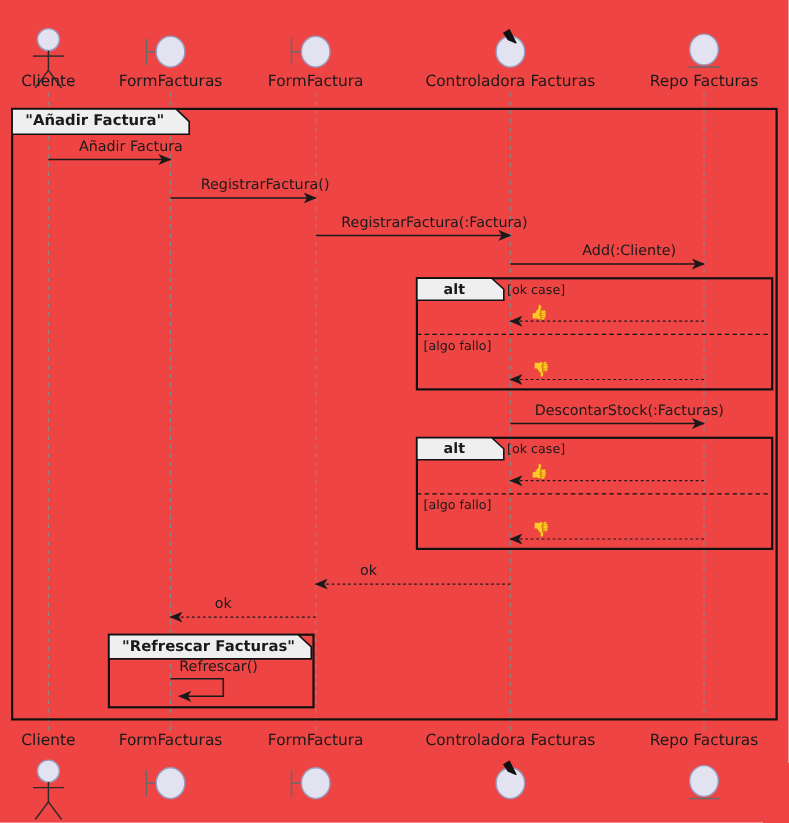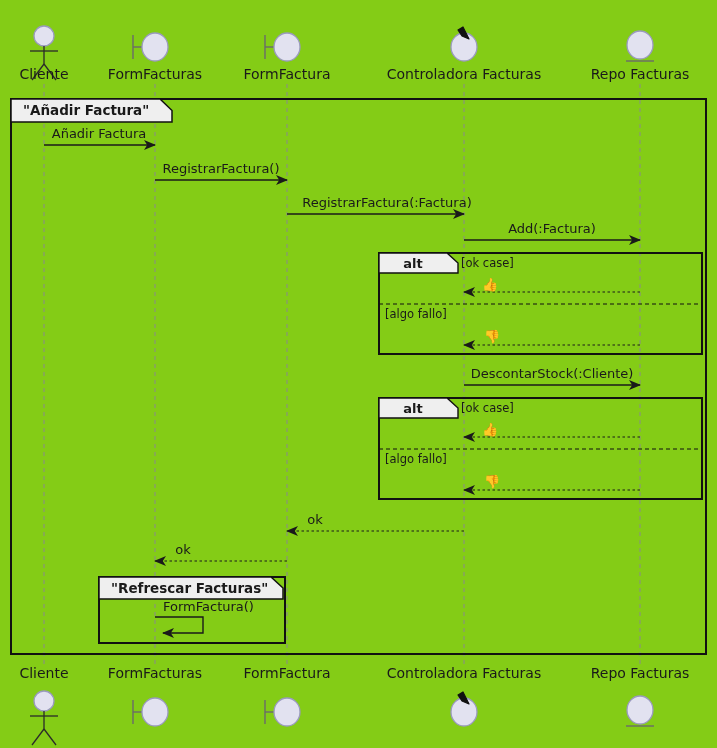--- a/index.html
+++ b/index.html
@@ -9,21 +9,21 @@
   }
   body {
     font-family: "DejaVu Sans", "Liberation Sans", sans-serif;
     color: #000000;
   }
   #diagram {
     position: relative;
     width: 717px;
     height: 748px;
     overflow: hidden;
-    background: #84cc16;
+    background: #ef4444;
   }
   #svg-layer {
     position: absolute;
     left: 0;
     top: 0;
     width: 717px;
     height: 748px;
   }
   .lbl {
     position: absolute;
@@ -33,20 +33,21 @@
     color: #1a1a1a;
   }
   .lbl.participant {
     font-size: 14px;
     text-align: center;
     transform: translateX(-50%);
   }
   .lbl.msg {
     font-size: 13px;
     transform: translateX(-50%);
+    margin-left: 20px;
   }
   .lbl.msg-left {
     font-size: 13px;
   }
   .lbl.frame-title {
     font-weight: bold;
     font-size: 13.5px;
   }
   .lbl.guard {
     font-weight: normal;
@@ -180,24 +181,24 @@
       <div class="lbl frame-title" style="left: 23px; top: 104px;">"Añadir Factura"</div>
       <div class="lbl frame-title" style="left: 111px; top: 582px;">"Refrescar Facturas"</div>
       <div class="lbl alt-tag" style="left: 413px; top: 257px;">alt</div>
       <div class="lbl guard" style="left: 461px; top: 258px;">[ok case]</div>
       <div class="lbl guard" style="left: 385px; top: 309px;">[algo fallo]</div>
       <div class="lbl alt-tag" style="left: 413px; top: 402px;">alt</div>
       <div class="lbl guard" style="left: 461px; top: 403px;">[ok case]</div>
       <div class="lbl guard" style="left: 385px; top: 454px;">[algo fallo]</div>
       <div class="lbl msg" style="left: 99px; top: 127px;">Añadir Factura</div>
       <div class="lbl msg" style="left: 221px; top: 162px; text-align: center;">RegistrarFactura()</div>
-      <div class="lbl msg" style="left: 387px; top: 196px;">RegistrarFactura(:Factura)</div>
-      <div class="lbl msg" style="left: 552px; top: 222px;">Add(:Factura)</div>
+      <div class="lbl msg" style="left: 375px; top: 196px;">RegistrarFactura(:Factura)</div>
+      <div class="lbl msg" style="left: 552px; top: 222px;">Add(:Cliente)</div>
       <div class="lbl emoji" style="left: 490px; top: 278px;">👍</div>
       <div class="lbl emoji" style="left: 492px; top: 330px;">👎</div>
-      <div class="lbl msg" style="left: 552px; top: 367px;">DescontarStock(:Cliente)</div>
+      <div class="lbl msg" style="left: 552px; top: 367px;">DescontarStock(:Facturas)</div>
       <div class="lbl emoji" style="left: 490px; top: 423px;">👍</div>
       <div class="lbl emoji" style="left: 492px; top: 475px;">👎</div>
       <div class="lbl msg" style="left: 315px; top: 513px;">ok</div>
       <div class="lbl msg" style="left: 183px; top: 543px;">ok</div>
-      <div class="lbl msg-left" style="left: 163px; top: 600px;">FormFactura()</div>
+      <div class="lbl msg-left" style="left: 163px; top: 600px;">Refrescar()</div>
     </div>
 </div>
 
 </body></html>

